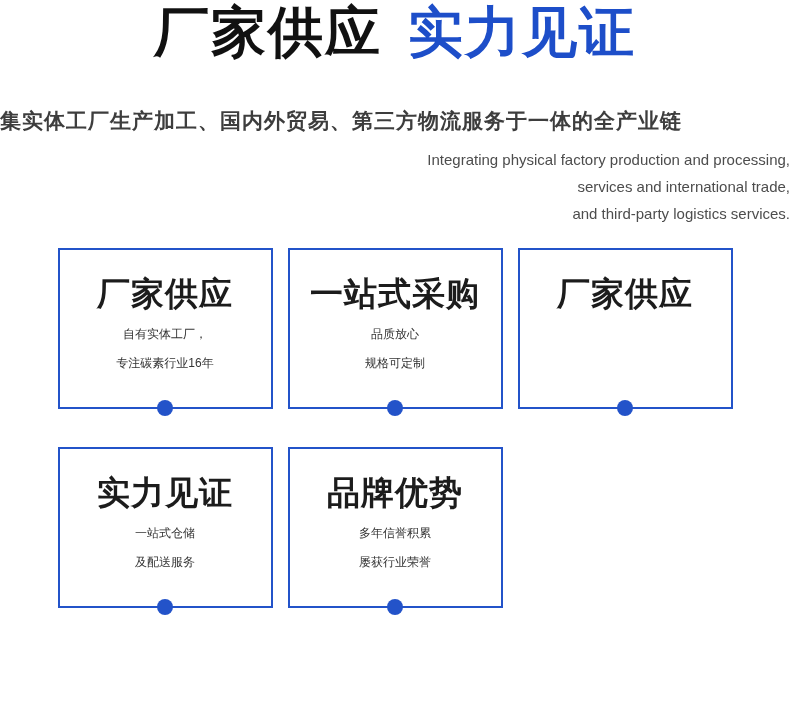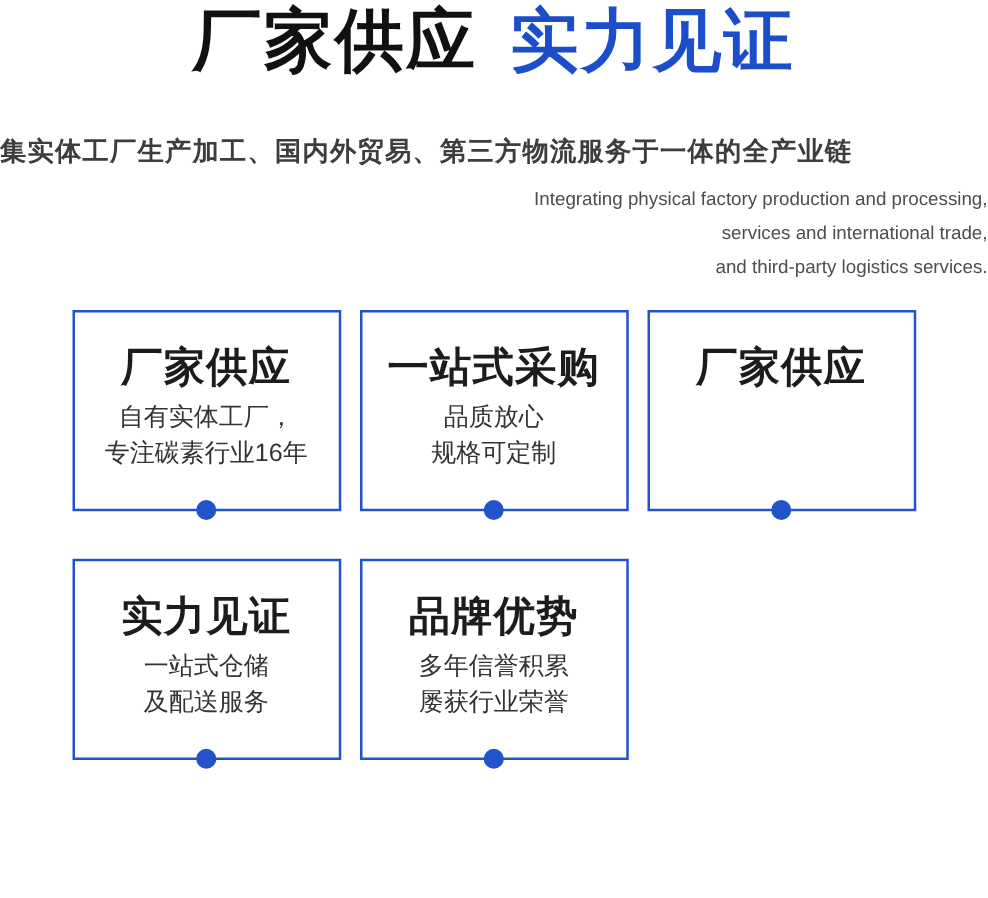--- a/index.html
+++ b/index.html
@@ -66,21 +66,21 @@
   .card-title {
     margin-top: 25px;
     font-size: 33px;
     line-height: 38px;
     font-weight: 700;
     color: #1c1c1c;
     letter-spacing: 1px;
   }
   .card-desc {
     margin-top: 7px;
-    font-size: 20px;
+    font-size: 12px;
     line-height: 29px;
     color: #333333;
   }
   .card-dot {
     position: absolute;
     left: 50%;
     bottom: -9px;
     transform: translateX(-50%);
     width: 16px;
     height: 16px;

